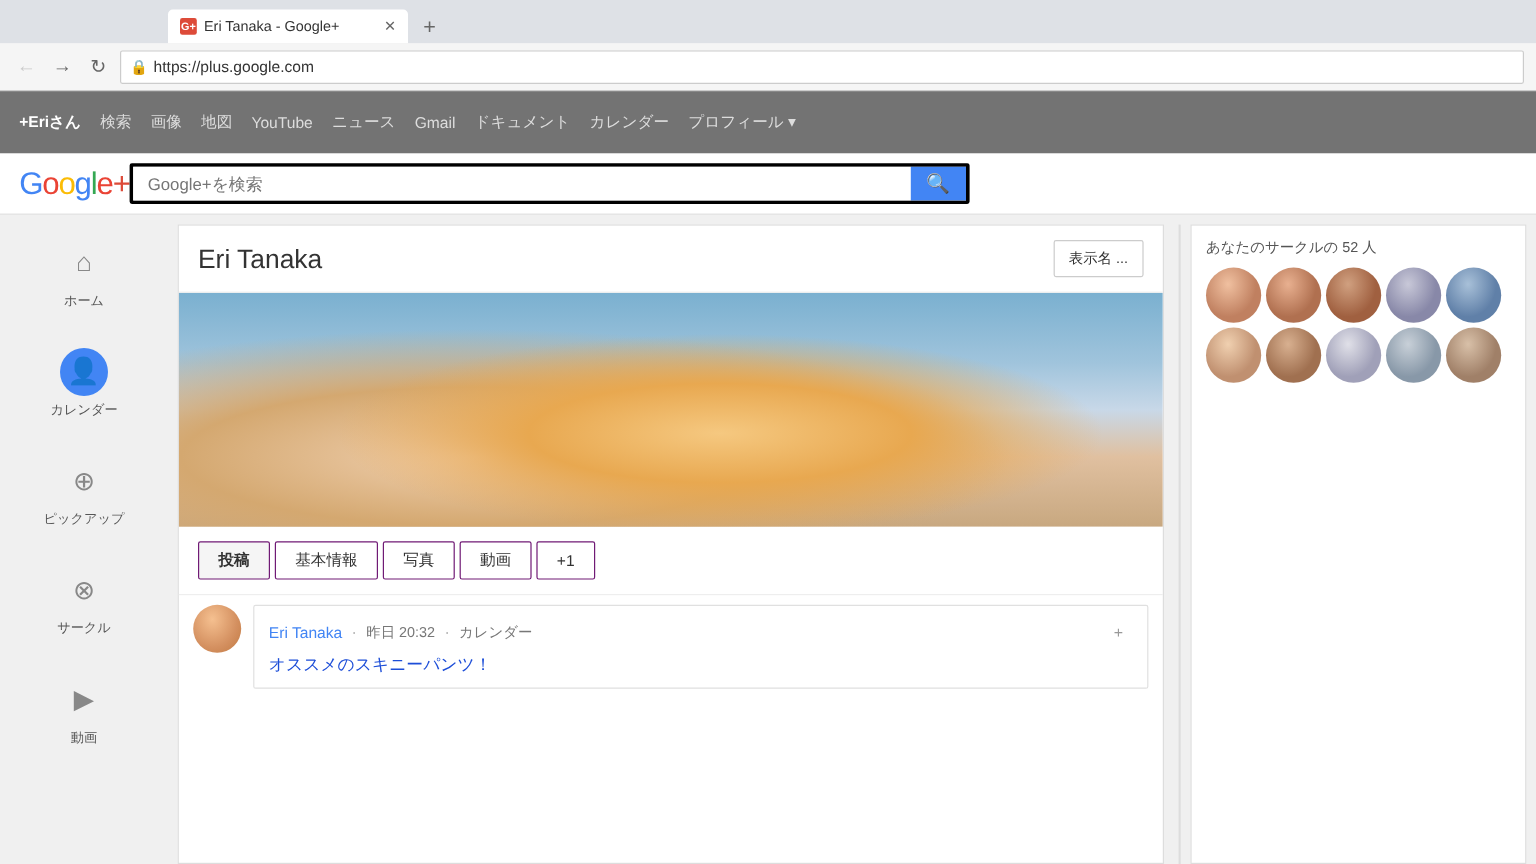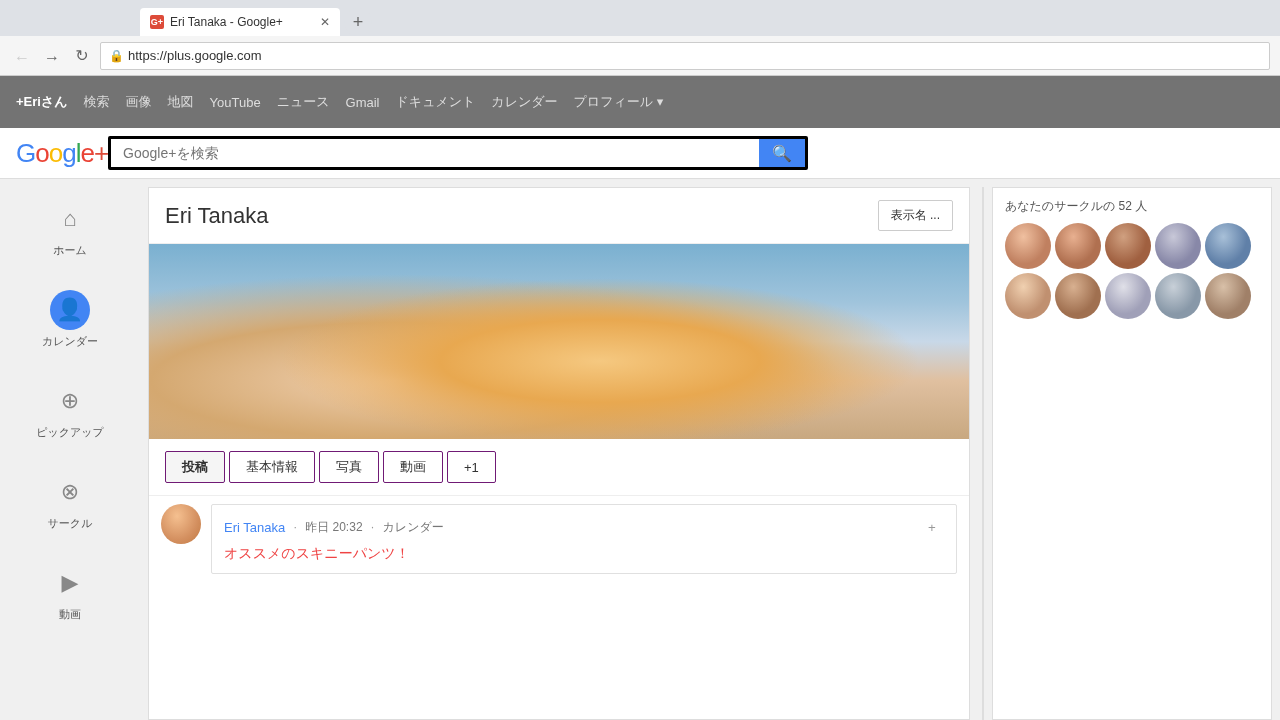--- a/index.html
+++ b/index.html
@@ -382,21 +382,21 @@
       display: flex; align-items: center; justify-content: center;
       color: #999;
       cursor: pointer;
       border-radius: 50%;
       border: none;
       background: none;
     }
 
     .post-text {
       font-size: 14px;
-      color: #ef4444;
+      color: #1d4ed8;
     }
 
     
     .profile-right {
       width: 290px;
       margin: 8px 8px 0 0;
       display: flex;
       gap: 8px;
     }
 

